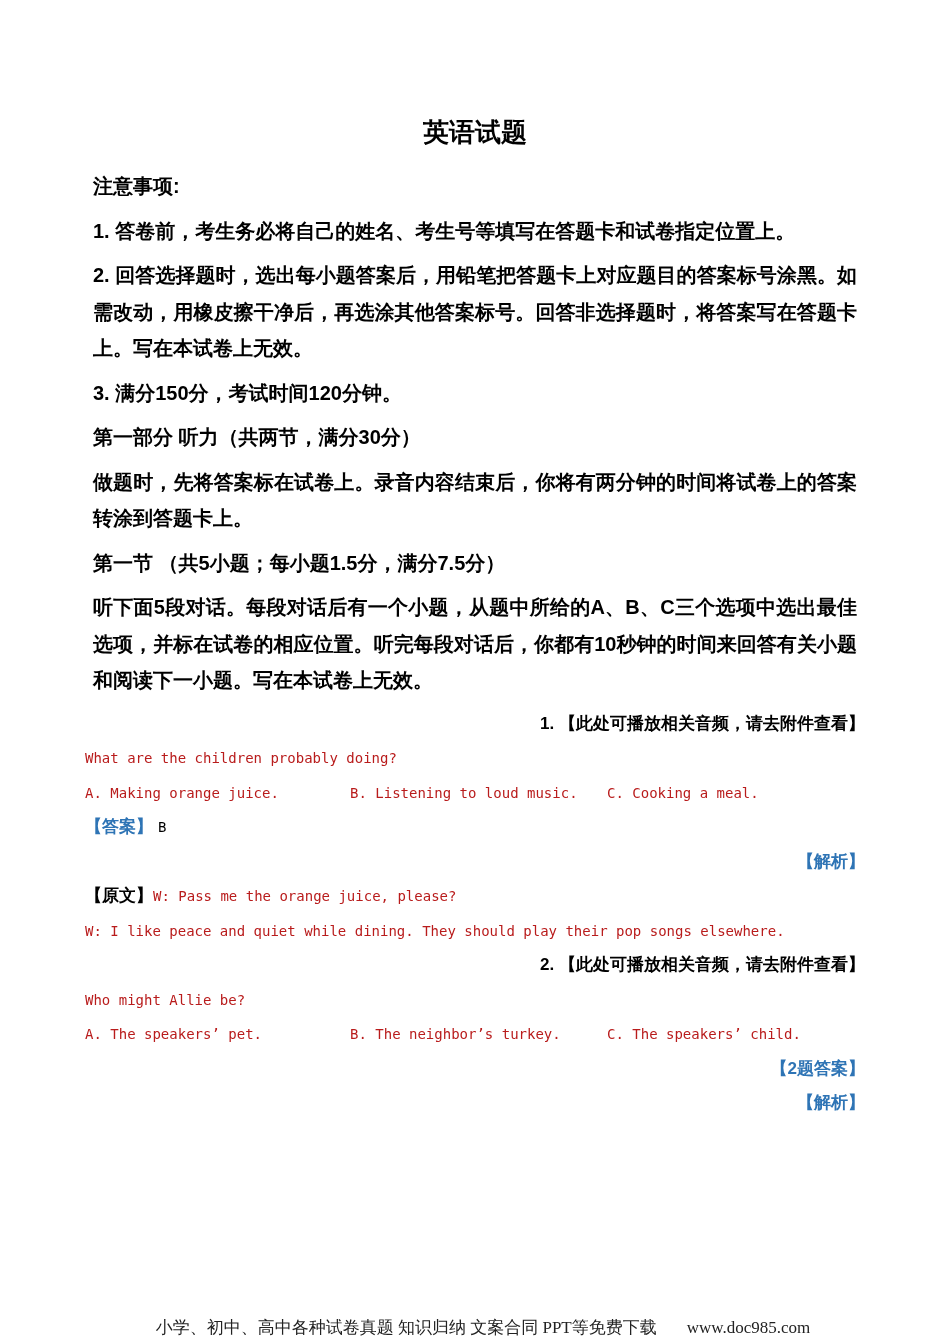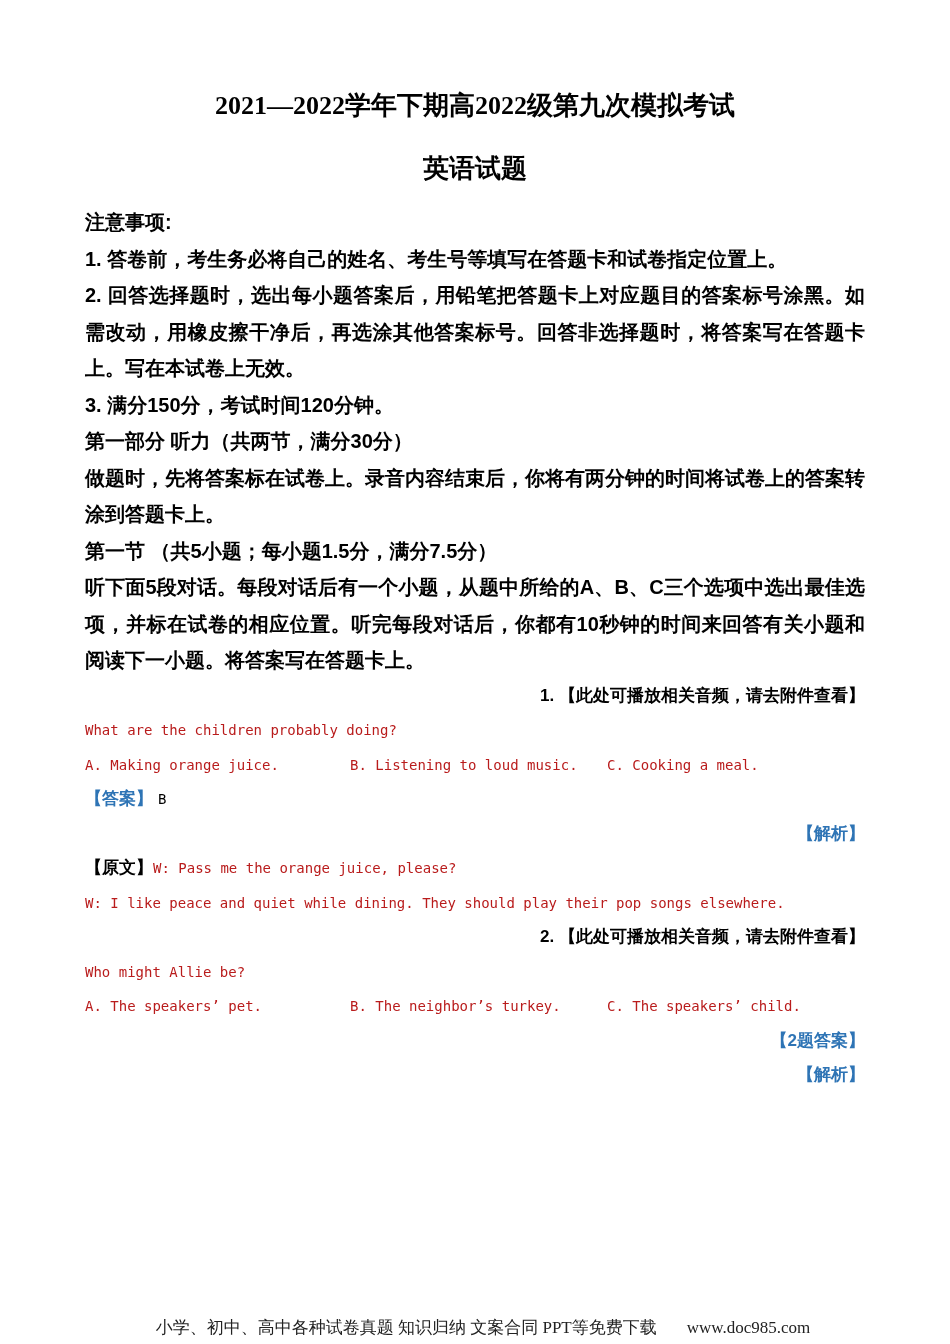--- a/index.html
+++ b/index.html
@@ -14,21 +14,21 @@
 
   .title, .subtitle {
     margin: 0; text-align: center;
     font-family: "Liberation Serif", serif;
     font-weight: bold; font-size: 26px; line-height: 36px;
   }
   .subtitle { margin-top: 27px; }
 
   .zh-block { margin-top: 17px; }
   .zh-block p {
-    margin: 0; font-size: 20px; line-height: 36.5px;
+    margin: 8px; font-size: 20px; line-height: 36.5px;
     font-weight: bold; text-align: justify;
     word-break: break-all; overflow-wrap: anywhere;
   }
 
   .qa-block p { margin: 0; line-height: 34.5px; }
   .zh.sm { font-size: 17px; font-weight: bold; text-align: right; }
   .en {
     font-family: "DejaVu Sans Mono", "Liberation Mono", monospace;
     font-size: 14px; color: #b91c1c; font-weight: normal;
   }
@@ -44,32 +44,31 @@
     font-family: "Liberation Serif", serif;
     font-size: 17px; color: #222222; line-height: 24px;
   }
   .footer-url { margin-left: 30px; }
 </style>
 </head>
 <body>
 
 <div class="page">
 
-  <h1 class="title">2021—2022学年下期高2022级第九次模拟考试</h1>
   <h2 class="subtitle">英语试题</h2>
 
   <div class="zh-block">
     <p>注意事项:</p>
     <p>1. 答卷前，考生务必将自己的姓名、考生号等填写在答题卡和试卷指定位置上。</p>
     <p>2. 回答选择题时，选出每小题答案后，用铅笔把答题卡上对应题目的答案标号涂黑。如需改动，用橡皮擦干净后，再选涂其他答案标号。回答非选择题时，将答案写在答题卡上。写在本试卷上无效。</p>
     <p>3. 满分150分，考试时间120分钟。</p>
     <p>第一部分 听力（共两节，满分30分）</p>
     <p>做题时，先将答案标在试卷上。录音内容结束后，你将有两分钟的时间将试卷上的答案转涂到答题卡上。</p>
     <p>第一节 （共5小题；每小题1.5分，满分7.5分）</p>
-    <p>听下面5段对话。每段对话后有一个小题，从题中所给的A、B、C三个选项中选出最佳选项，并标在试卷的相应位置。听完每段对话后，你都有10秒钟的时间来回答有关小题和阅读下一小题。将答案写在答题卡上。</p>
+    <p>听下面5段对话。每段对话后有一个小题，从题中所给的A、B、C三个选项中选出最佳选项，并标在试卷的相应位置。听完每段对话后，你都有10秒钟的时间来回答有关小题和阅读下一小题。写在本试卷上无效。</p>
   </div>
 
   <div class="qa-block">
     <p class="zh sm">1. 【此处可播放相关音频，请去附件查看】</p>
     <p class="en">What are the children probably doing?</p>
     <p class="en">
       <span class="opt opt-a">A. Making orange juice.</span><span class="opt opt-b">B. Listening to loud music.</span><span>C. Cooking a meal.</span>
     </p>
     <p><span class="zh sm blue">【答案】</span><span class="en ans">B</span></p>
     <p class="zh sm blue">【解析】</p>

